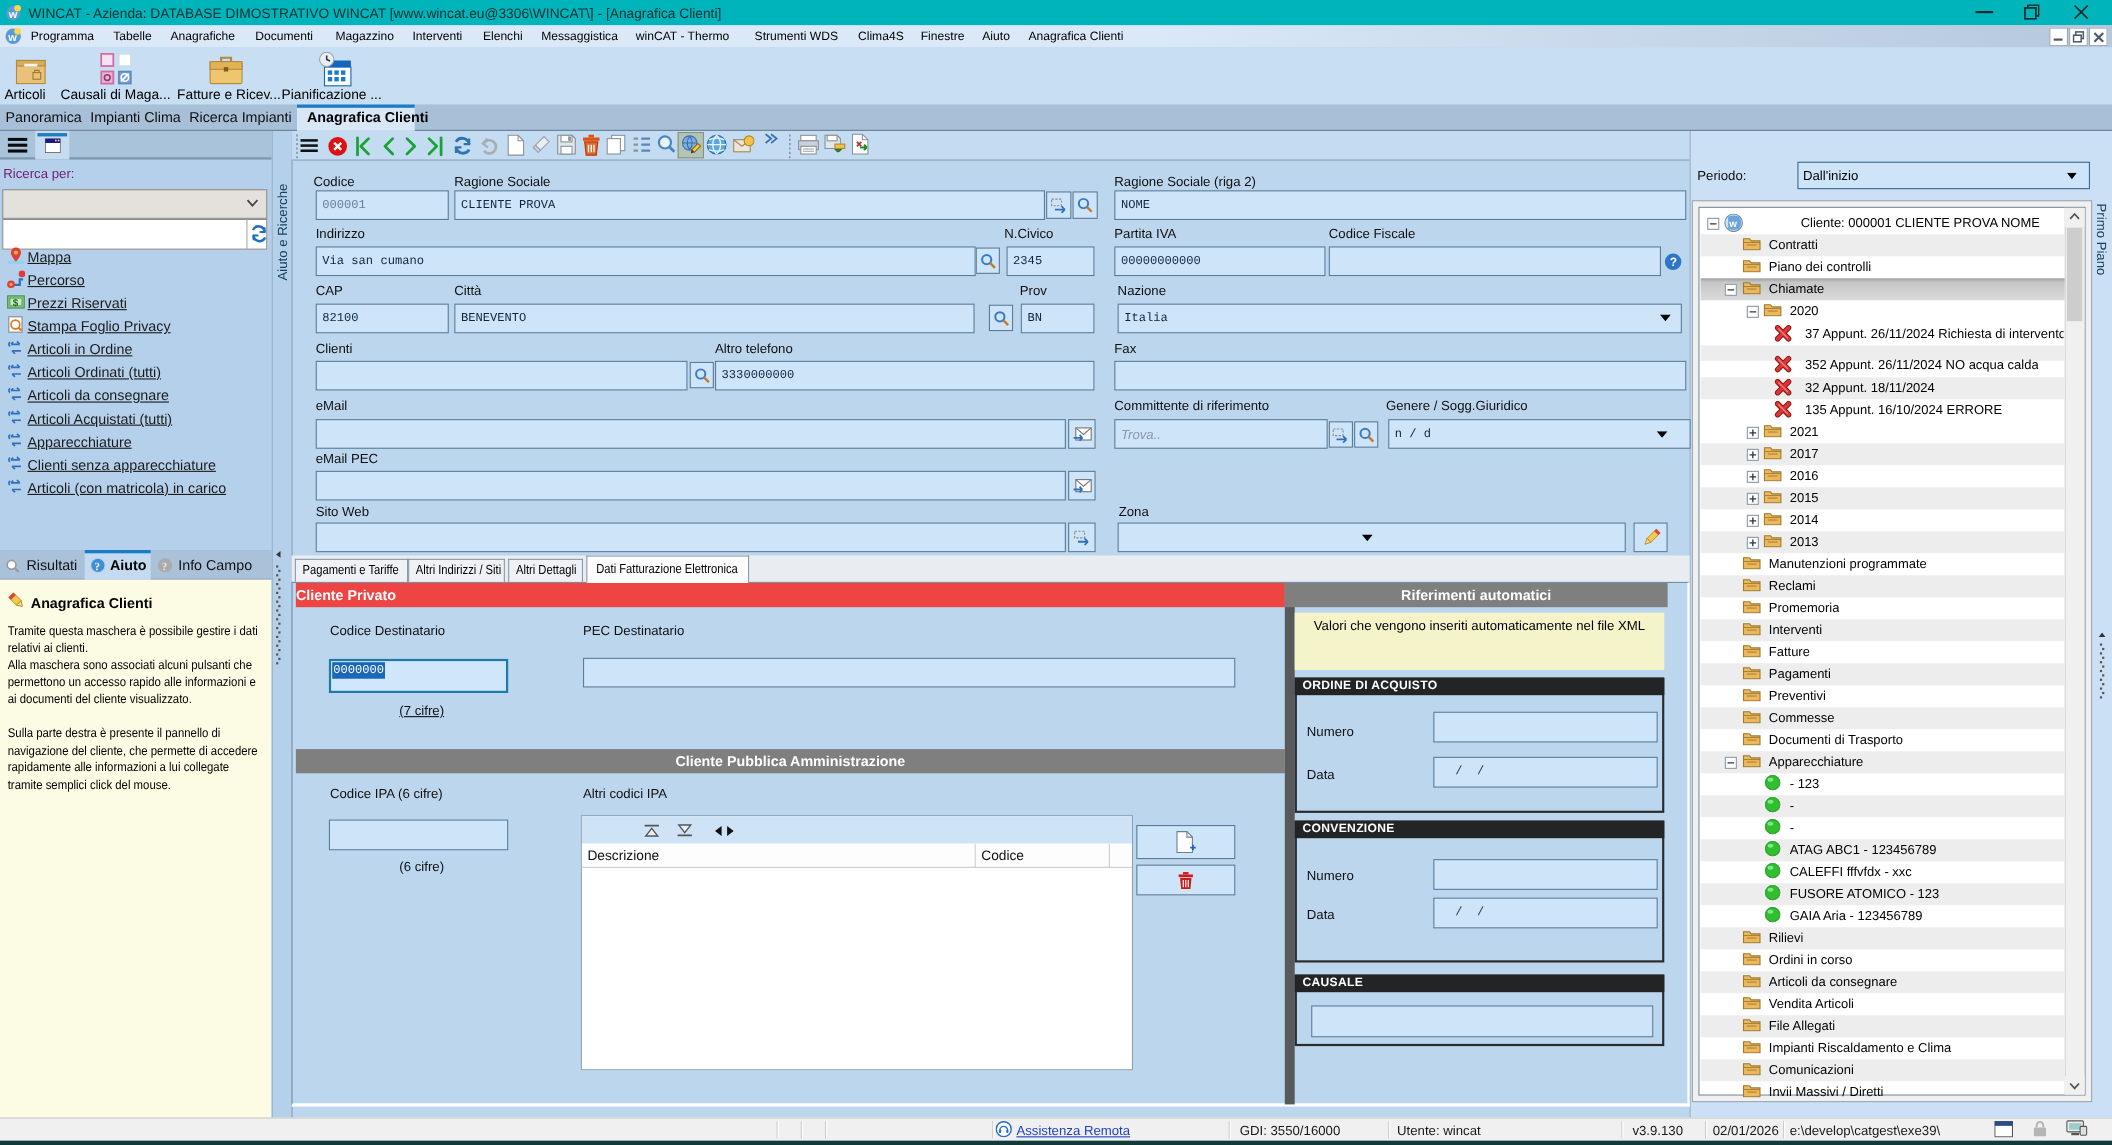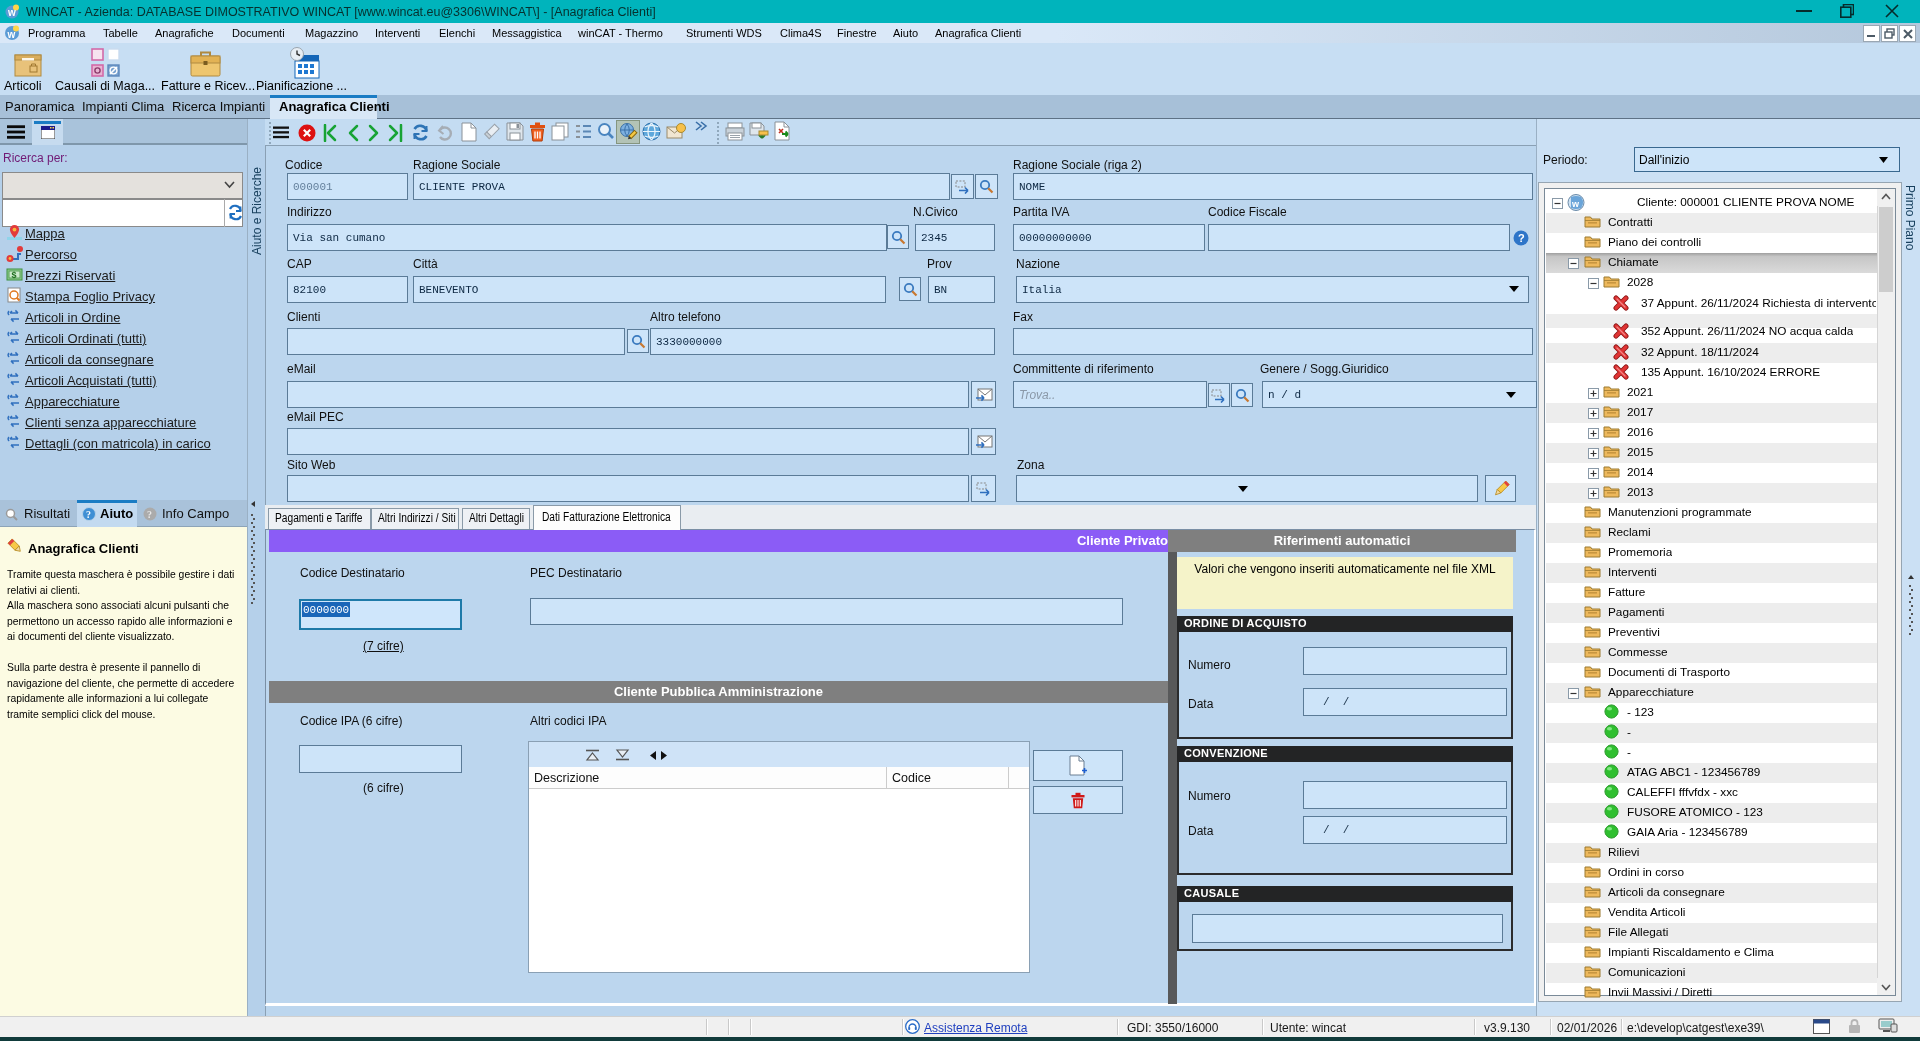--- a/index.html
+++ b/index.html
@@ -326,21 +326,21 @@
     </svg>
   </div>
 <div style="position: absolute; left: 25px; top: 415px; font-size: 13px; color: rgb(28, 28, 28); text-decoration: underline; white-space: nowrap;">Clienti senza apparecchiature</div>
 <div style="position: absolute; left: 6px; top: 434px; width: 17px; height: 17px;">
     <svg width="17" height="17">
       <path d="M4 5 h8 m0 0 l-2.6-2.6 M4 5 l2-2" fill="none" stroke="#2f6fbe" stroke-width="1.5"></path>
       <path d="M13 11 h-8 m0 0 l2.6 2.6" fill="none" stroke="#2f6fbe" stroke-width="1.5"></path>
       <path d="M3.2 3.2 a2 2 0 0 0 0 3.6" fill="none" stroke="#2f6fbe" stroke-width="1.5"></path>
     </svg>
   </div>
-<div style="position: absolute; left: 25px; top: 436px; font-size: 13px; color: rgb(28, 28, 28); text-decoration: underline; white-space: nowrap;">Dettagli (con matricola) in carico</div>
+<div style="position: absolute; left: 25px; top: 436px; font-size: 13px; color: rgb(28, 28, 28); text-decoration: underline; white-space: nowrap;">Articoli (con matricola) in carico</div>
 <div style="position: absolute; left: 268px; top: 122px;">
     <svg width="4" height="22">
       <path d="M2 0 v22" stroke="#7f97ab" stroke-dasharray="2 2" stroke-width="1.5"></path>
     </svg>
   </div>
 <div style="position: absolute; left: 273px; top: 126px;">
     <svg width="16" height="13">
       <rect y="0.5" width="16" height="2.3" fill="#111"></rect>
       <rect y="5.2" width="16" height="2.3" fill="#111"></rect>
       <rect y="9.9" width="16" height="2.3" fill="#111"></rect>
@@ -655,21 +655,21 @@
 <div style="position: absolute; left: 265px; top: 505px; width: 1271px; height: 24px; background: rgb(233, 237, 241);"></div>
 <div style="position: absolute; left: 268px; top: 508px; width: 103px; height: 21px; background: rgb(238, 241, 245); border-top: 1px solid rgb(138, 154, 168); border-right: 1px solid rgb(138, 154, 168); border-left: 1px solid rgb(138, 154, 168); border-image: initial; border-bottom: none;"></div>
 <div style="position: absolute; left: 275px; top: 511px; font-size: 12px; color: rgb(0, 0, 0); transform: scaleX(0.85); transform-origin: 0px 0px; white-space: nowrap;">Pagamenti e Tariffe</div>
 <div style="position: absolute; left: 371px; top: 508px; width: 88px; height: 21px; background: rgb(238, 241, 245); border-top: 1px solid rgb(138, 154, 168); border-right: 1px solid rgb(138, 154, 168); border-left: 1px solid rgb(138, 154, 168); border-image: initial; border-bottom: none;"></div>
 <div style="position: absolute; left: 378px; top: 511px; font-size: 12px; color: rgb(0, 0, 0); transform: scaleX(0.85); transform-origin: 0px 0px; white-space: nowrap;">Altri Indirizzi / Siti</div>
 <div style="position: absolute; left: 462px; top: 508px; width: 68px; height: 21px; background: rgb(238, 241, 245); border-top: 1px solid rgb(138, 154, 168); border-right: 1px solid rgb(138, 154, 168); border-left: 1px solid rgb(138, 154, 168); border-image: initial; border-bottom: none;"></div>
 <div style="position: absolute; left: 469px; top: 511px; font-size: 12px; color: rgb(0, 0, 0); transform: scaleX(0.85); transform-origin: 0px 0px; white-space: nowrap;">Altri Dettagli</div>
 <div style="position: absolute; left: 533px; top: 505px; width: 148px; height: 25px; background: rgb(253, 253, 253); border-top: 1px solid rgb(138, 154, 168); border-right: 1px solid rgb(138, 154, 168); border-left: 1px solid rgb(138, 154, 168); border-image: initial; border-bottom: none; z-index: 3;"></div>
 <div style="position: absolute; left: 542px; top: 510px; font-size: 12px; color: rgb(0, 0, 0); z-index: 4; transform: scaleX(0.85); transform-origin: 0px 0px; white-space: nowrap;">Dati Fatturazione Elettronica</div>
 <div style="position: absolute; left: 265px; top: 529px; width: 1271px; height: 477px; background: rgb(188, 214, 238); border-width: 1px 2px 3px 1px; border-style: solid; border-color: rgb(122, 143, 165) rgb(255, 255, 255) rgb(255, 255, 255) rgb(122, 143, 165); border-image: initial;"></div>
-<div style="position: absolute; left: 269px; top: 530px; width: 899px; height: 22px; background: #8b5cf6; color: rgb(255, 255, 255); font-weight: bold; font-size: 13px; text-align: right; line-height: 22px;">Cliente Privato</div>
+<div style="position: absolute; left: 269px; top: 530px; width: 899px; height: 22px; background: #ef4444; color: rgb(255, 255, 255); font-weight: bold; font-size: 13px; text-align: left; line-height: 22px;">Cliente Privato</div>
 <div style="position: absolute; left: 300px; top: 566px; font-size: 12px; color: rgb(16, 16, 16); white-space: nowrap;">Codice Destinatario</div>
 <div style="position: absolute; left: 530px; top: 566px; font-size: 12px; color: rgb(16, 16, 16); white-space: nowrap;">PEC Destinatario</div>
 <div style="position: absolute; left: 299px; top: 599px; width: 163px; height: 31px; background: rgb(207, 230, 251); border: 2px solid rgb(30, 122, 168);"></div>
 <div style="position: absolute; left: 302px; top: 602px; height: 15px; background: rgb(26, 102, 184); padding: 0px 1px; font-family: &quot;Liberation Mono&quot;, monospace; font-size: 11px; color: rgb(255, 255, 255); display: flex; align-items: center;">0000000</div>
 <div style="position: absolute; left: 363px; top: 639px; font-size: 12px; color: rgb(16, 16, 16); white-space: nowrap; text-decoration: underline;">(7 cifre)</div>
 <div style="position: absolute; left: 530px; top: 598px; width: 593px; height: 27px; background: rgb(205, 228, 249); border: 1px solid rgb(91, 123, 151); display: flex; align-items: center; padding: 0px 5px; overflow: hidden;"></div>
 <div style="position: absolute; left: 269px; top: 681px; width: 899px; height: 22px; background: rgb(127, 127, 127); color: rgb(255, 255, 255); font-weight: bold; font-size: 13px; text-align: center; line-height: 22px;">Cliente Pubblica Amministrazione</div>
 <div style="position: absolute; left: 300px; top: 714px; font-size: 12px; color: rgb(16, 16, 16); white-space: nowrap;">Codice IPA (6 cifre)</div>
 <div style="position: absolute; left: 530px; top: 714px; font-size: 12px; color: rgb(16, 16, 16); white-space: nowrap;">Altri codici IPA</div>
 <div style="position: absolute; left: 299px; top: 745px; width: 163px; height: 28px; background: rgb(205, 228, 249); border: 1px solid rgb(91, 123, 151); display: flex; align-items: center; padding: 0px 5px; overflow: hidden;"></div>
@@ -815,21 +815,21 @@
       <path d="M1.5 4.5 h6" stroke="#333" stroke-width="1.2"></path>
     </svg>
   </div>
 <div style="position: absolute; left: 1603px; top: 274px;">
     <svg width="17" height="14">
       <path d="M1 3 h5.5 l1.5 2 H16 v8 H1 Z" fill="#edb85c" stroke="#9c7a30"></path>
       <path d="M1 6.5 h15" stroke="#9c7a30" stroke-width="0.8"></path>
       <rect x="4" y="8" width="9" height="1.6" fill="#c89640"></rect>
     </svg>
   </div>
-<div style="position: absolute; left: 1627px; top: 275px; font-size: 11.8px; color: rgb(0, 0, 0); white-space: nowrap; max-width: 249px; overflow: hidden;">2028</div>
+<div style="position: absolute; left: 1627px; top: 275px; font-size: 11.8px; color: rgb(0, 0, 0); white-space: nowrap; max-width: 249px; overflow: hidden;">2020</div>
 <div style="position: absolute; left: 1588px; top: 278px; width: 11px; height: 11px; background: rgb(255, 255, 255); border: 1px solid rgb(138, 154, 168);">
     <svg width="9" height="9">
       <path d="M1.5 4.5 h6" stroke="#333" stroke-width="1.2"></path>
     </svg>
   </div>
 <div style="position: absolute; left: 1613px; top: 295px;">
     <svg width="16" height="16">
       <path d="M3 3 L13 13 M13 3 L3 13" stroke="#8c1616" stroke-width="5" stroke-linecap="round"></path>
       <path d="M3 3 L13 13 M13 3 L3 13" stroke="#e03434" stroke-width="3.2" stroke-linecap="round"></path>
       <path d="M4 4 L12 12" stroke="#f48484" stroke-width="1.2" stroke-linecap="round"></path>

